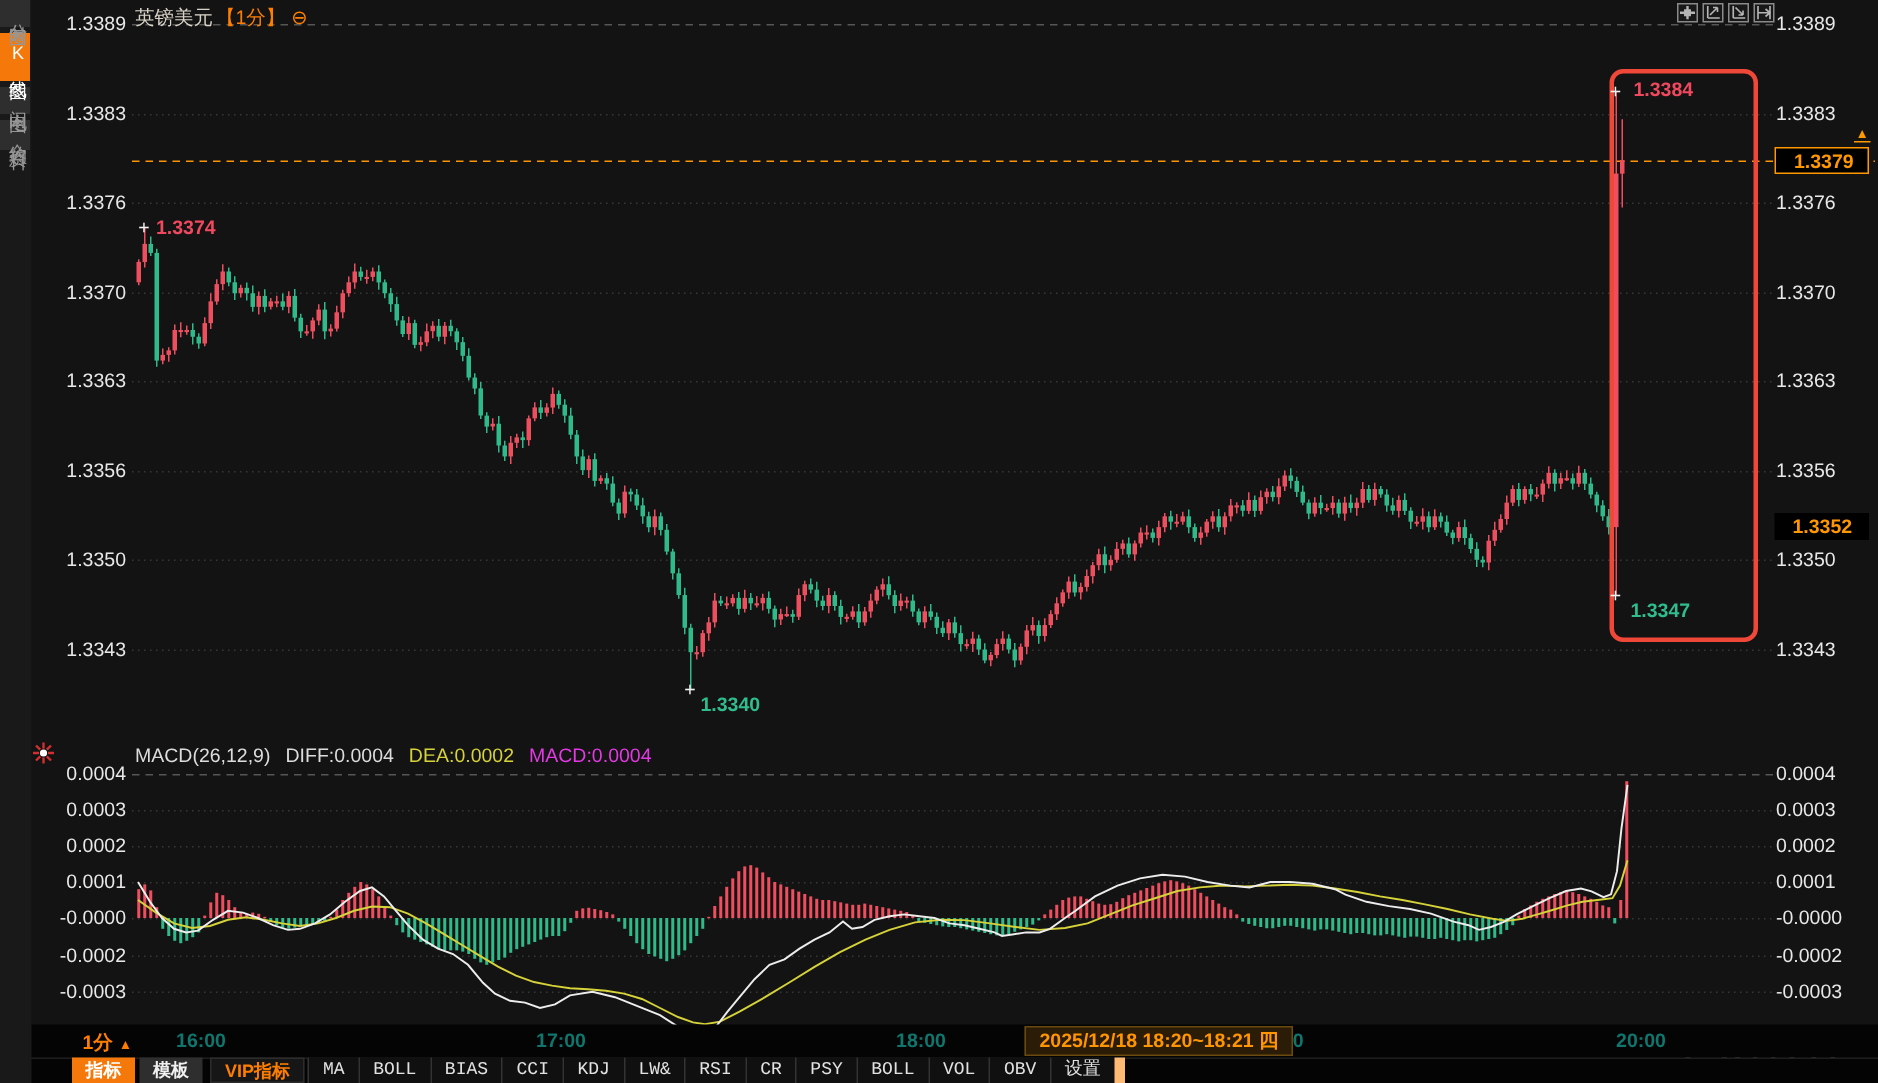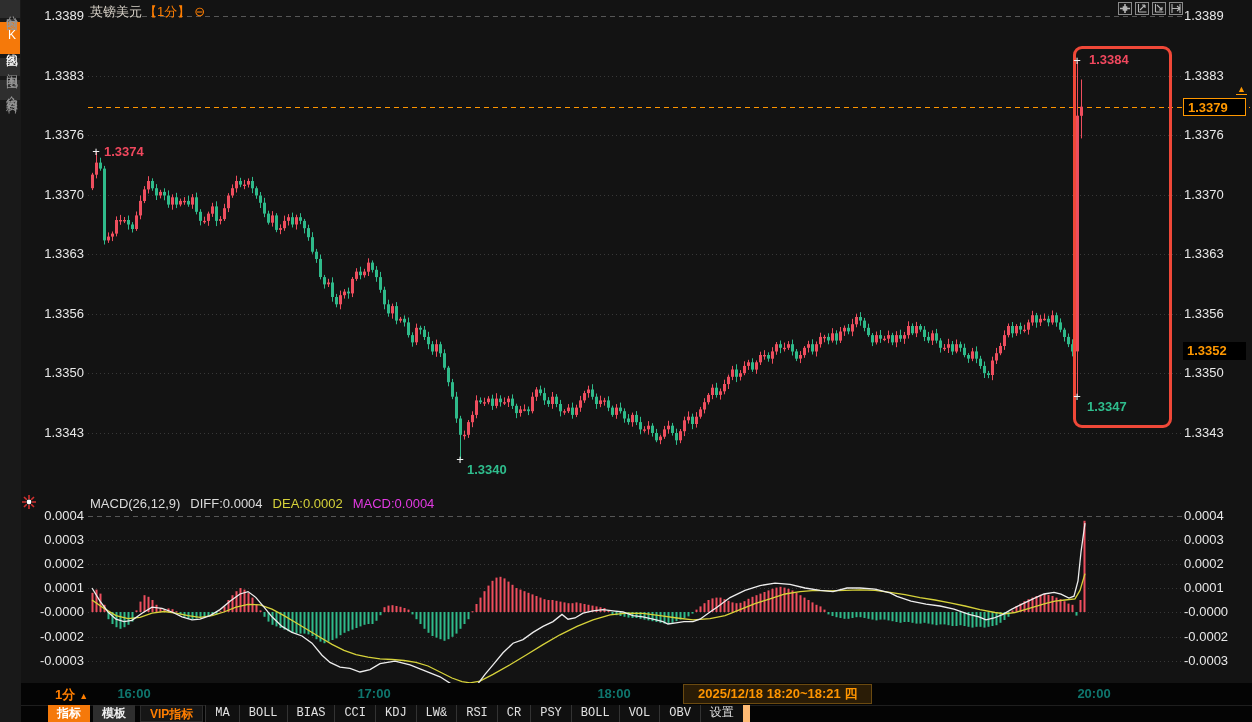--- a/index.html
+++ b/index.html
@@ -20,21 +20,21 @@
   .tool-icons .ticon{width:14px;height:13px;border:1px solid #8a8a8a;box-sizing:border-box;
                      display:flex;align-items:center;justify-content:center;cursor:pointer;background:#181818;}
   
   svg#cv{position:absolute;left:0;top:0;z-index:2;pointer-events:none;}
   
   .axis-label{position:absolute;width:60px;font-size:13px;color:#e8e8e8;line-height:16px;height:16px;z-index:3;}
   .axis-label.l{left:24px;text-align:right;}
   .axis-label.r{left:1184px;text-align:left;}
   
   .price-box{position:absolute;left:1183px;width:63px;height:18px;line-height:18px;z-index:6;
-             background:#000;color:#ff9800;font-size:13px;font-weight:bold;padding-left:4px;box-sizing:border-box;}
+             background:#000;color:#ff9800;font-size:13px;font-weight:bold;padding-left:12px;box-sizing:border-box;}
   .price-box.cur{border:1px solid #ff9800;}
   .alert-arrow{position:absolute;left:1236px;font-size:9px;color:#ff9800;z-index:6;line-height:10px;
                border-bottom:1px solid #ff9800;padding:0 1px;}
   
   .hi-box{position:absolute;left:1073px;top:46px;width:93px;height:376px;border:3px solid #f04838;
           border-radius:9px;z-index:4;}
   
   .ann{position:absolute;font-size:13px;font-weight:bold;z-index:5;white-space:nowrap;}
   .ann.red{color:#f0485e;}
   .ann.green{color:#2fbd8d;}
@@ -46,21 +46,21 @@
   .macd-head .m{color:#e23ae2;}
   .macd-gear{position:absolute;left:21px;top:494px;width:16px;height:16px;z-index:5;cursor:pointer;}
   
   .time-row{position:absolute;left:0;top:683px;width:1252px;height:22px;background:#040404;z-index:3;}
   .tab-row{position:absolute;left:0;top:705px;width:1252px;height:17px;background:#040404;z-index:3;
            border-top:1px solid #1e1e1e;display:flex;align-items:stretch;}
   .interval-badge{position:absolute;left:55px;top:3px;color:#ff7e00;font-weight:bold;font-size:13px;}
   .interval-badge .arr{font-size:9px;margin-left:4px;}
   .time-label{position:absolute;top:3px;width:48px;text-align:center;color:#0f766e;font-weight:bold;font-size:13px;}
   .dt-tip{position:absolute;left:683px;top:1px;height:18px;line-height:18px;background:#2a1c06;
-          border:1px solid #6b4a10;color:#ff9500;font-size:13px;font-weight:bold;padding:0 14px;z-index:4;}
+          border:1px solid #6b4a10;color:#ff9500;font-size:13px;font-weight:bold;padding:0 9px;z-index:4;}
   .watermark{position:absolute;right:26px;top:681px;font-size:34px;color:#bdbdbd;letter-spacing:1px;z-index:1;}
   
   .ftabs{position:absolute;left:48px;top:705px;height:17px;display:flex;z-index:5;}
   .ftab{height:17px;line-height:17px;font-size:12px;padding:0 9px;cursor:pointer;box-sizing:border-box;}
   .ftab.active{background:#f5790a;color:#fff;font-weight:bold;margin-right:3px;}
   .ftab.button{background:#2e2e2e;color:#f0f0f0;font-weight:bold;margin-right:5px;}
   .ftab.vip{background:#161616;color:#ff7e00;font-weight:bold;margin-right:2px;border:1px solid #2c2c2c;}
   .ftab.cell{background:#101010;color:#e2e2e2;border-left:1px solid #333;
              font-family:"Liberation Mono",monospace;font-size:12px;}
   .ftab.cell:last-child{border-right:7px solid #fdba74;}

